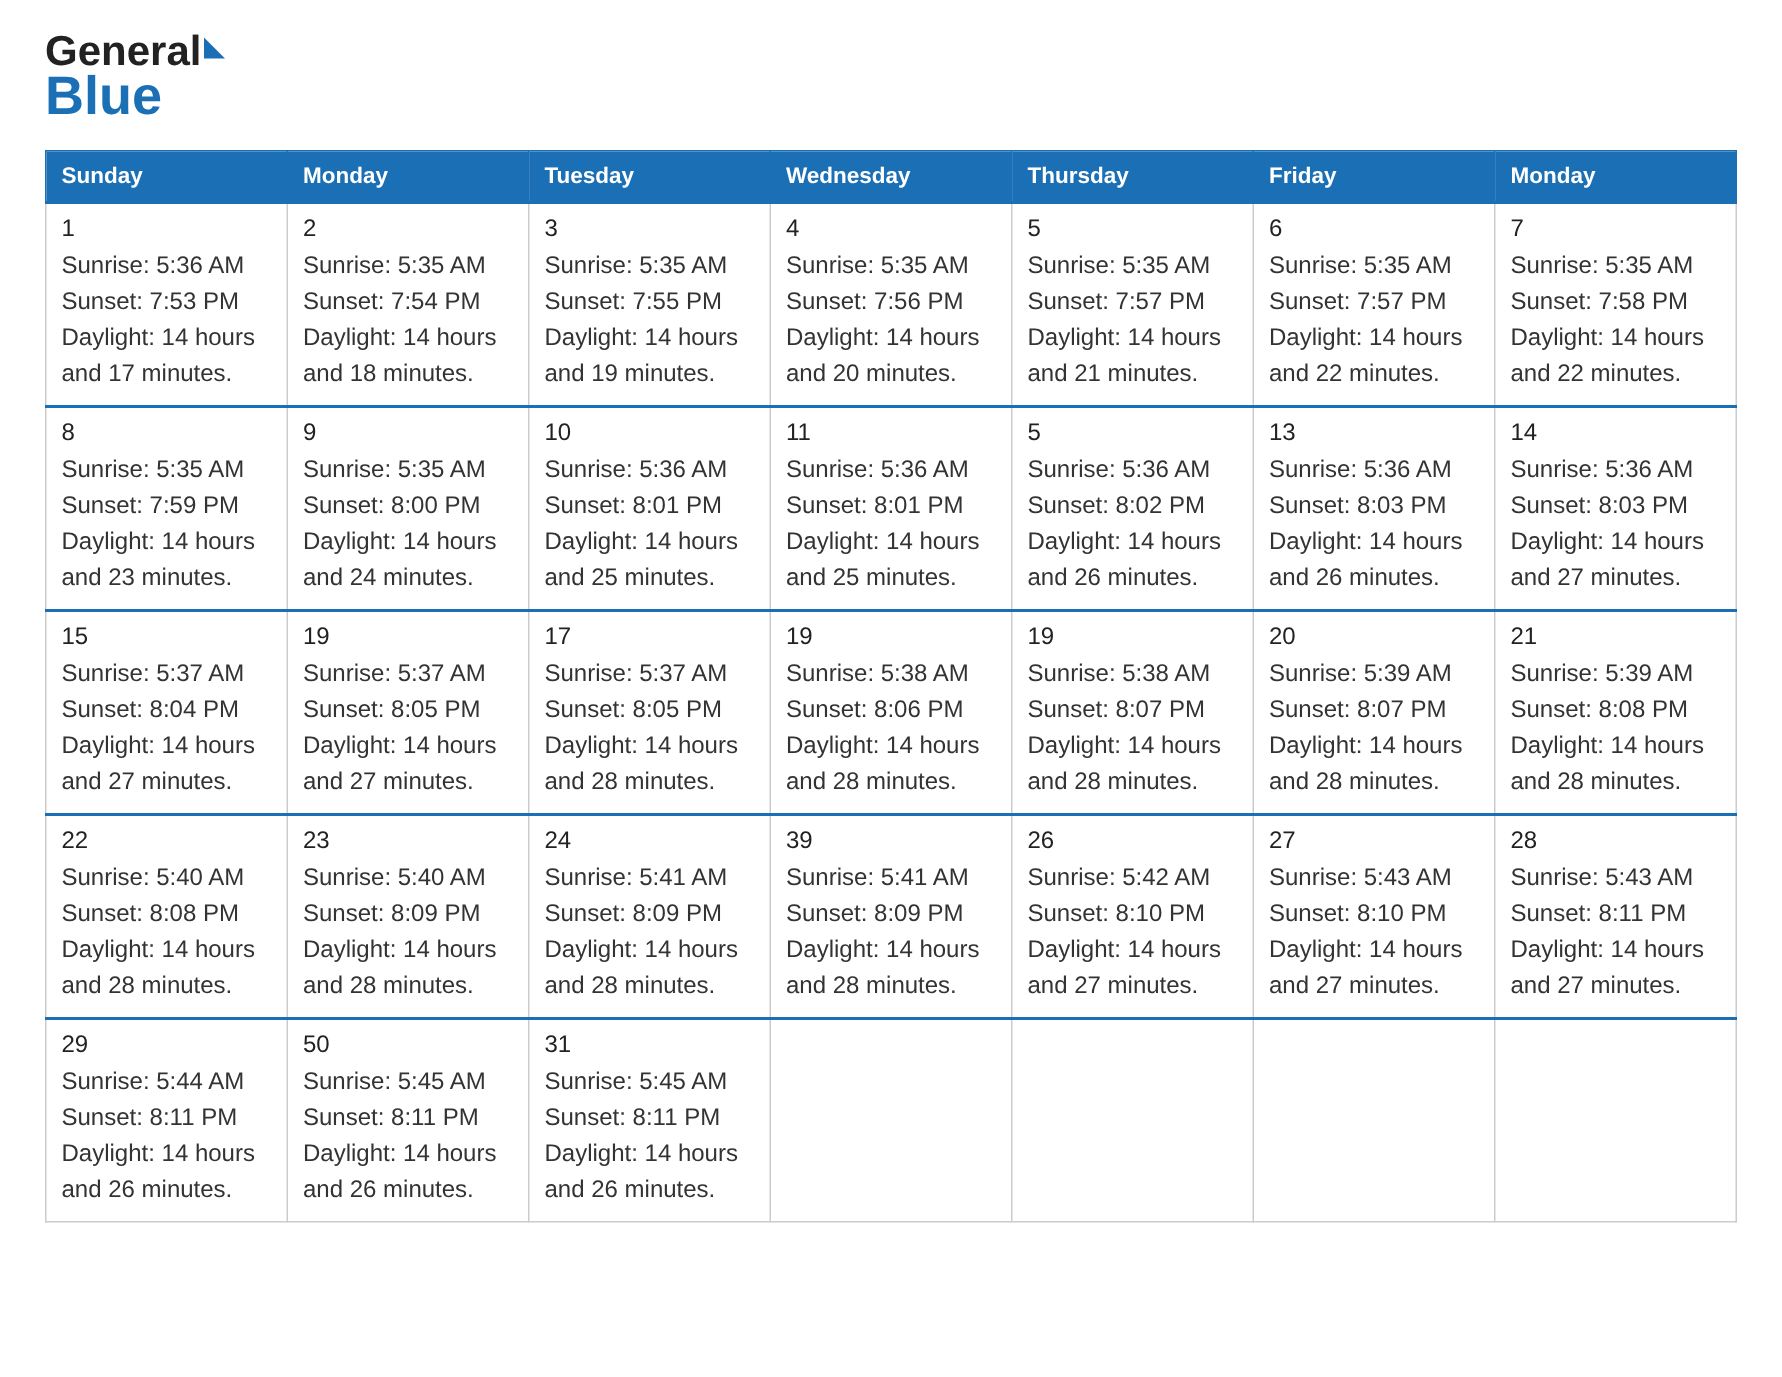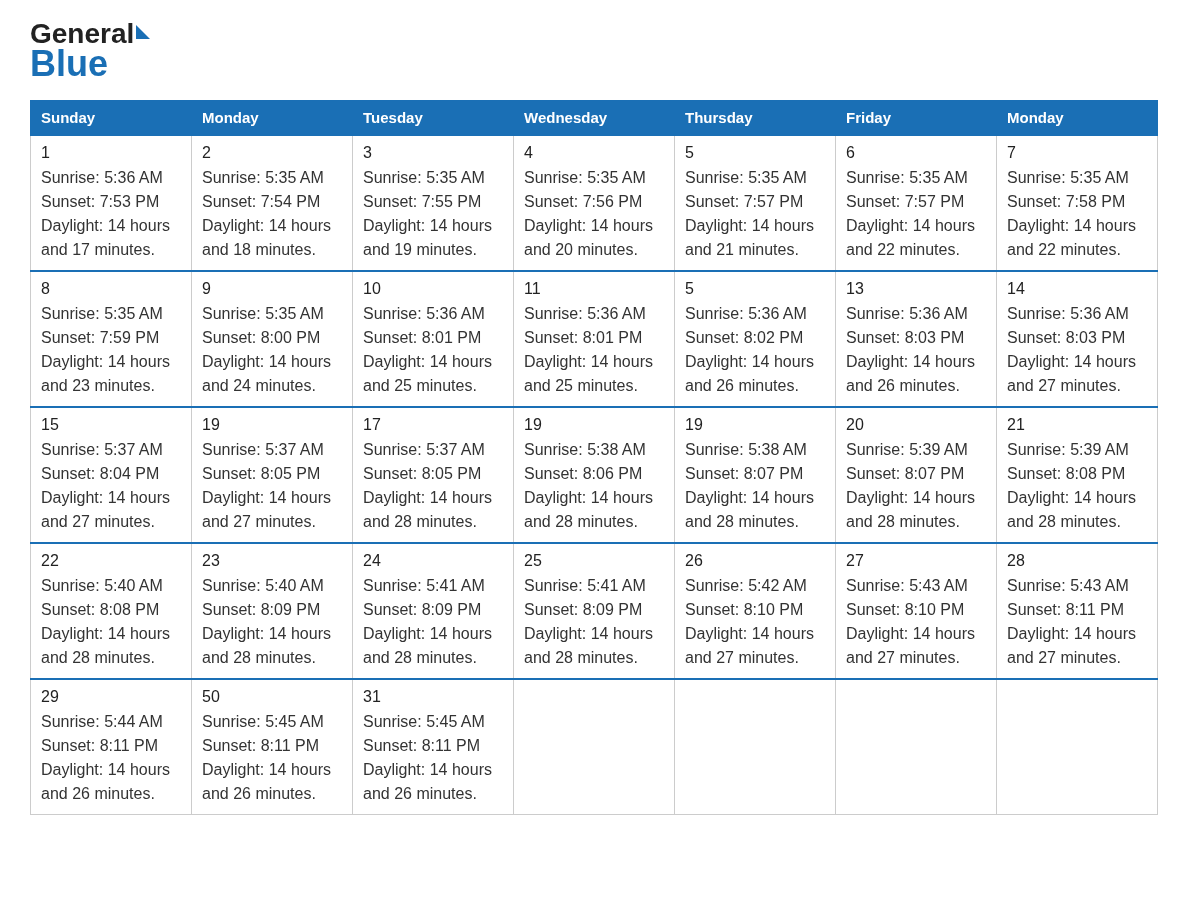--- a/index.html
+++ b/index.html
@@ -340,21 +340,21 @@
         <td>
         <span class="day-number">24</span>
         <div class="day-detail">
           Sunrise: 5:41 AM<br>
           Sunset: 8:09 PM<br>
           Daylight: 14 hours<br>
           and 28 minutes.
         </div>
       </td>
         <td>
-        <span class="day-number">25</span>
+        <span class="day-number">39</span>
         <div class="day-detail">
           Sunrise: 5:41 AM<br>
           Sunset: 8:09 PM<br>
           Daylight: 14 hours<br>
           and 28 minutes.
         </div>
       </td>
         <td>
         <span class="day-number">26</span>
         <div class="day-detail">

